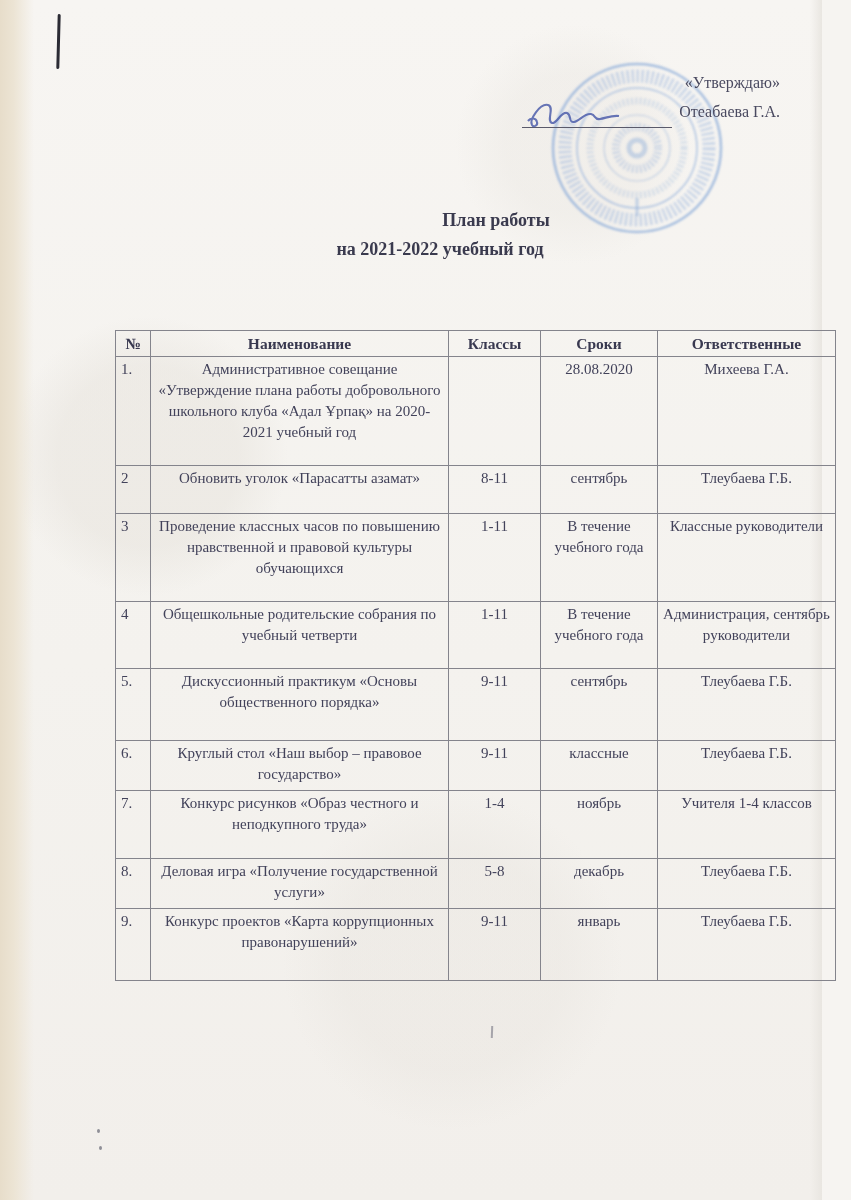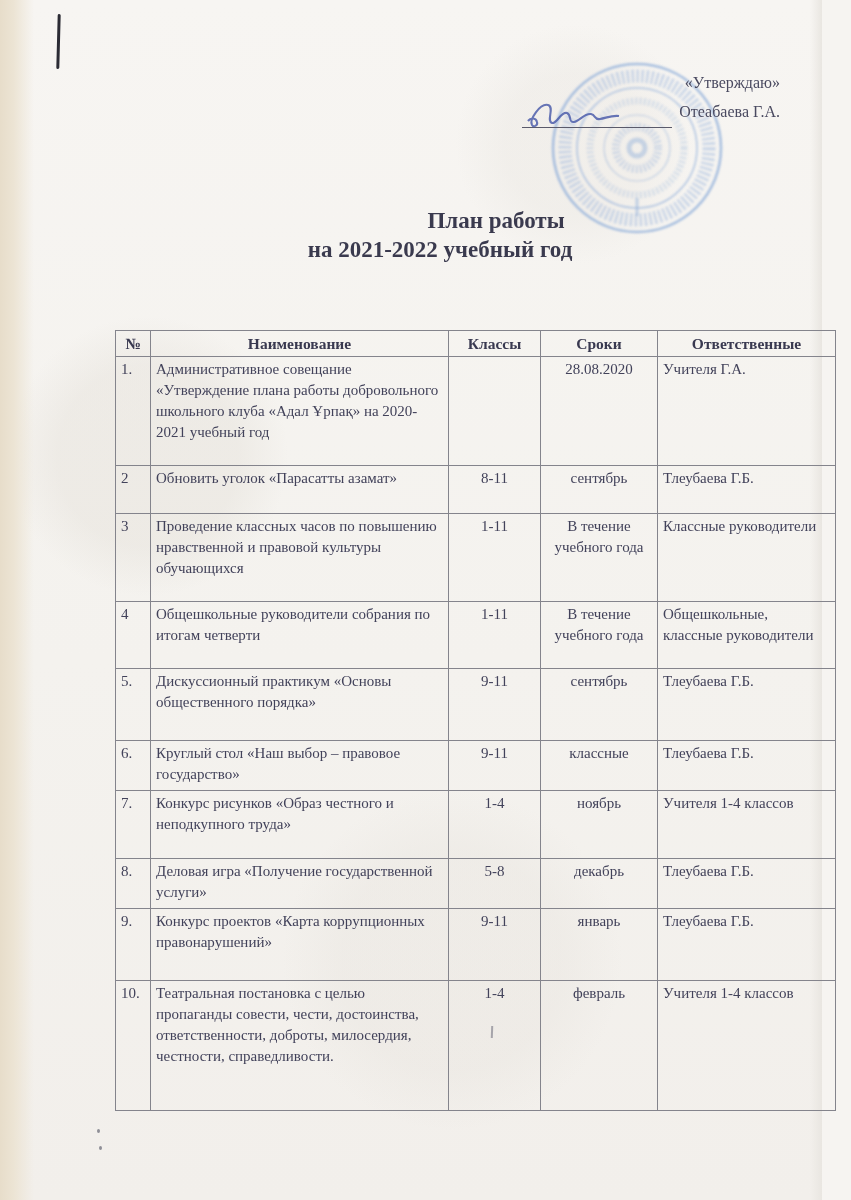--- a/index.html
+++ b/index.html
@@ -37,38 +37,38 @@
     position:absolute;top:68px;right:42px;width:340px;
     text-align:right;font-size:16px;line-height:29px;color:#4a4a60;
   }
   .approval .sig-row{display:flex;justify-content:flex-end;align-items:flex-start;gap:7px;}
   .sig-line{position:relative;width:150px;height:30px;border-bottom:1.6px solid #5a5a6a;}
   .sig-scribble{position:absolute;left:0;bottom:-6px;}
 
   
   .title{
     position:absolute;left:40px;top:206px;width:800px;text-align:center;
-    font-weight:bold;font-size:23px;line-height:29px;color:#3a3a4e;
+    font-weight:bold;font-size:18px;line-height:29px;color:#3a3a4e;
   }
   .title .t1{transform:translateX(56px);}
 
   
   table.plan{
     position:absolute;left:115px;top:330px;width:720px;
     border-collapse:collapse;table-layout:fixed;
     font-size:15px;line-height:21px;color:#42425a;
   }
   table.plan th,table.plan td{
     border:1px solid #84848c;vertical-align:top;
     padding:2px 5px 2px 5px;overflow:hidden;
   }
   table.plan th{font-weight:bold;font-size:15.5px;padding:2px 2px;color:#393950;}
   td.c-num{text-align:left;padding-left:4px;}
   td.c-classes,td.c-dates{text-align:center;margin-top:16px;}
-  td.c-name,td.c-resp{text-align:left;}
+  td.c-name,td.c-resp{text-align:center;}
 </style>
 </head>
 <body>
 
 <div id="page">
 
   <div class="edge-left"></div>
   <div class="edge-right"></div>
   <div class="pen-mark"></div>
   <div class="dot-mark" style="left:97px;top:1129px;"></div>
@@ -123,42 +123,42 @@
         <th>Сроки</th>
         <th>Ответственные</th>
       </tr>
     </thead>
     <tbody>
       <tr style="height:109px">
         <td class="c-num">1.</td>
         <td class="c-name">Административное совещание «Утверждение плана работы добровольного школьного клуба «Адал Ұрпақ» на 2020-2021 учебный год</td>
         <td class="c-classes"></td>
         <td class="c-dates">28.08.2020</td>
-        <td class="c-resp">Учителя Г.А.</td>
+        <td class="c-resp">Михеева Г.А.</td>
       </tr>
       <tr style="height:48px">
         <td class="c-num">2</td>
         <td class="c-name">Обновить уголок «Парасатты азамат»</td>
         <td class="c-classes">8-11</td>
         <td class="c-dates">сентябрь</td>
         <td class="c-resp">Тлеубаева Г.Б.</td>
       </tr>
       <tr style="height:88px">
         <td class="c-num">3</td>
         <td class="c-name">Проведение классных часов по повышению нравственной и правовой культуры обучающихся</td>
         <td class="c-classes">1-11</td>
         <td class="c-dates">В течение учебного года</td>
         <td class="c-resp">Классные руководители</td>
       </tr>
       <tr style="height:67px">
         <td class="c-num">4</td>
-        <td class="c-name">Общешкольные руководители собрания по итогам четверти</td>
+        <td class="c-name">Общешкольные родительские собрания по учебный четверти</td>
         <td class="c-classes">1-11</td>
         <td class="c-dates">В течение учебного года</td>
-        <td class="c-resp">Общешкольные, классные руководители</td>
+        <td class="c-resp">Администрация, сентябрь руководители</td>
       </tr>
       <tr style="height:72px">
         <td class="c-num">5.</td>
         <td class="c-name">Дискуссионный практикум «Основы общественного порядка»</td>
         <td class="c-classes">9-11</td>
         <td class="c-dates">сентябрь</td>
         <td class="c-resp">Тлеубаева Г.Б.</td>
       </tr>
       <tr style="height:50px">
         <td class="c-num">6.</td>
@@ -181,23 +181,16 @@
         <td class="c-dates">декабрь</td>
         <td class="c-resp">Тлеубаева Г.Б.</td>
       </tr>
       <tr style="height:72px">
         <td class="c-num">9.</td>
         <td class="c-name">Конкурс проектов «Карта коррупционных правонарушений»</td>
         <td class="c-classes">9-11</td>
         <td class="c-dates">январь</td>
         <td class="c-resp">Тлеубаева Г.Б.</td>
       </tr>
-      <tr style="height:130px">
-        <td class="c-num">10.</td>
-        <td class="c-name">Театральная постановка с целью пропаганды совести, чести, достоинства, ответственности, доброты, милосердия, честности, справедливости.</td>
-        <td class="c-classes">1-4</td>
-        <td class="c-dates">февраль</td>
-        <td class="c-resp">Учителя 1-4 классов</td>
-      </tr>
     </tbody>
   </table>
 
 </div>
 
 </body></html>

